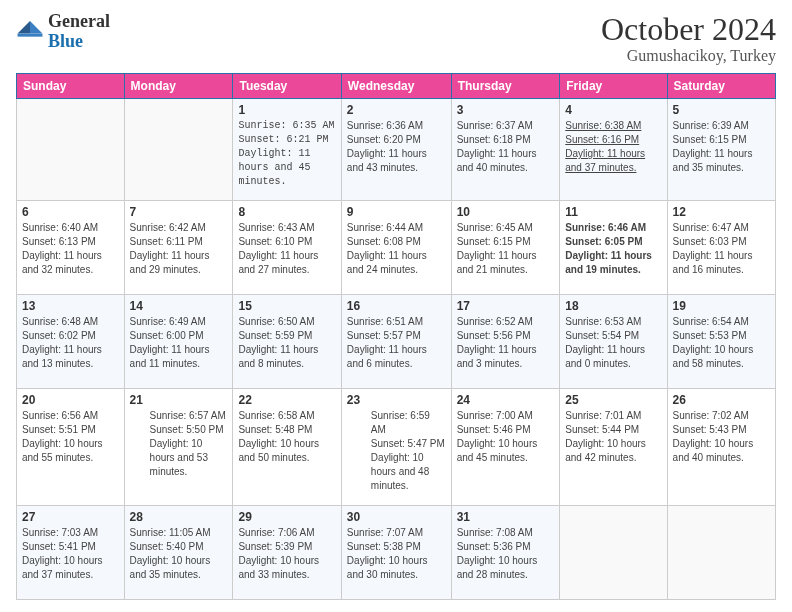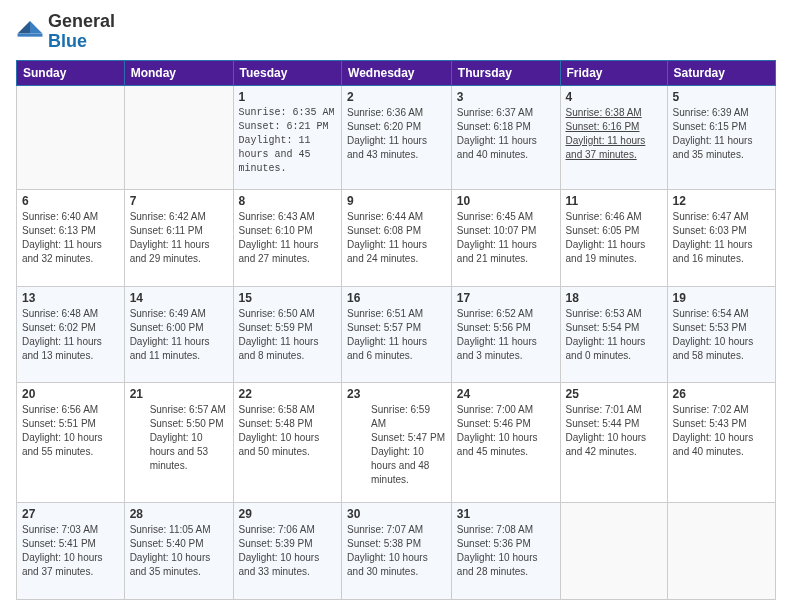--- a/index.html
+++ b/index.html
@@ -16,20 +16,21 @@
       height: 612px;
       padding: 12px 16px 12px 16px;
       display: flex;
       flex-direction: column;
     }
     .header {
       display: flex;
       align-items: flex-start;
       justify-content: space-between;
       margin-bottom: 8px;
+      font-family: Liberation Serif, serif;
     }
     .logo {
       display: flex;
       align-items: center;
       gap: 4px;
     }
     .logo-text {
       font-size: 18px;
       font-weight: bold;
       color: #333;
@@ -53,21 +54,21 @@
       font-size: 16px;
       color: #555;
       font-weight: 400;
     }
     .calendar-table {
       width: 100%;
       border-collapse: collapse;
       flex: 1;
     }
     .calendar-table thead tr th {
-      background: #4c1d95;
+      background: #ec4899;
       color: #fff;
       font-size: 12px;
       font-weight: 600;
       padding: 5px 6px;
       text-align: left;
       border: 1px solid #2a6fab;
     }
     .calendar-table tbody tr td {
       border: 1px solid #ccc;
       vertical-align: top;
@@ -109,20 +110,24 @@
       <svg class="logo-icon" viewBox="0 0 36 36">
         <polygon points="18,4 34,20 18,20" fill="#3a7fc1"></polygon>
         <polygon points="18,4 18,20 2,20" fill="#2a5a8c"></polygon>
         <rect x="2" y="20" width="32" height="4" fill="#3a7fc1"></rect>
       </svg>
       <div class="logo-text">
         <span>General</span><br>
         <span class="blue">Blue</span>
       </div>
     </div>
+    <div class="title-block">
+      <div class="month-title">October 2024</div>
+      <div class="location">Gumushacikoy, Turkey</div>
+    </div>
   </div>
 
   <table class="calendar-table">
     <thead>
       <tr>
       <th>Sunday</th>
           <th>Monday</th>
           <th>Tuesday</th>
           <th>Wednesday</th>
           <th>Thursday</th>
@@ -186,26 +191,26 @@
           </td>
           <td>
             <span class="day-num">9</span>
             <div class="day-info" style="white-space: pre-line;">Sunrise: 6:44 AM
 Sunset: 6:08 PM
 Daylight: 11 hours and 24 minutes.</div>
           </td>
           <td>
             <span class="day-num">10</span>
             <div class="day-info" style="white-space: pre-line;">Sunrise: 6:45 AM
-Sunset: 10:07 PM
+Sunset: 6:15 PM
 Daylight: 11 hours and 21 minutes.</div>
           </td>
           <td>
             <span class="day-num">11</span>
-            <div class="day-info" style="white-space: pre-line;">Sunrise: 6:46 AM
+            <div class="day-info" style="white-space: pre-line; font-weight: bold;">Sunrise: 6:46 AM
 Sunset: 6:05 PM
 Daylight: 11 hours and 19 minutes.</div>
           </td>
           <td>
             <span class="day-num">12</span>
             <div class="day-info" style="white-space: pre-line;">Sunrise: 6:47 AM
 Sunset: 6:03 PM
 Daylight: 11 hours and 16 minutes.</div>
           </td>
         </tr>

